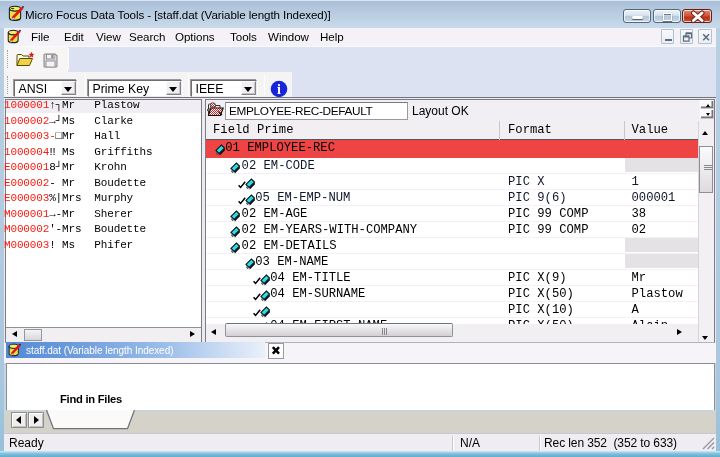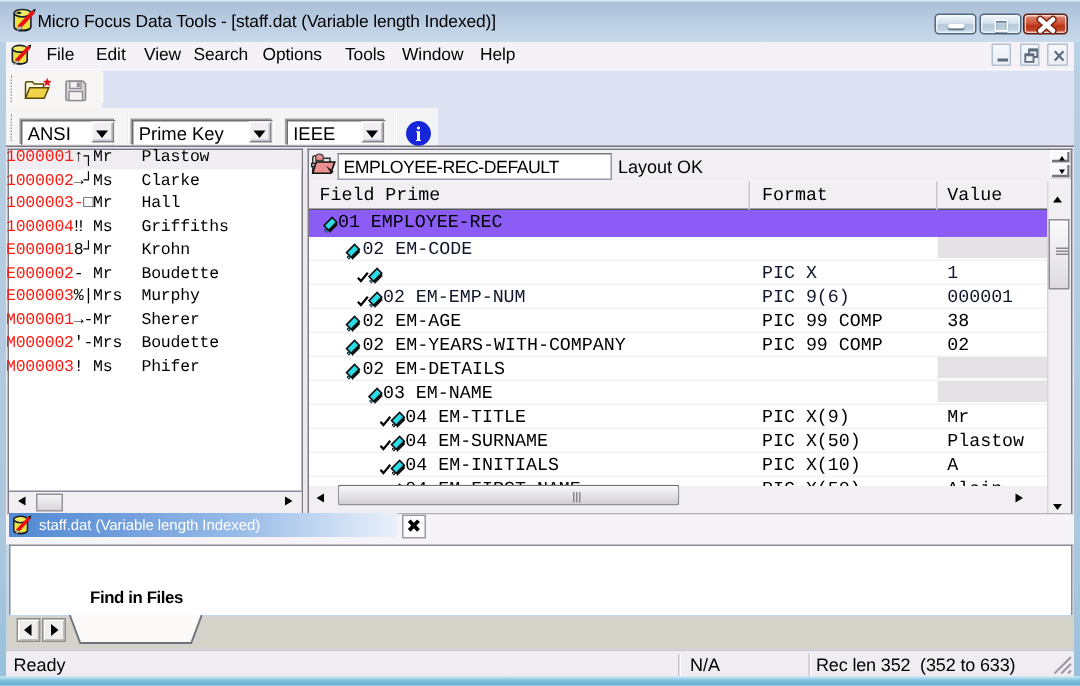--- a/index.html
+++ b/index.html
@@ -45,21 +45,21 @@
 #rboxtxt{left:229px;top:104px;font-size:11.8px;letter-spacing:-.32px}
 #layoutok{left:412px;top:104px;font-size:12px}
 #spinner{left:700px;top:99.5px;width:14px;height:19.5px}
 .spb{position:absolute;left:0;width:14px;height:9.75px;background:#f9f8fa;border:1px solid #c8c6cc;border-top-color:#fff;border-left-color:#fff;box-shadow:inset -1.5px -1.5px 0 #757379}
 .tri-u{position:absolute;left:4.5px;top:3px;border:2px solid transparent;border-bottom:3px solid #000;border-top:none}
 .tri-d{position:absolute;left:4.5px;top:3px;border:2px solid transparent;border-top:3px solid #000;border-bottom:none}
 
 #thead{left:206px;top:121px;width:491.5px;height:18.5px;background:#f2eff3;border-bottom:1.5px solid #55565c;font:12.2px "Liberation Mono",monospace}
 #tbody{left:206px;top:140.2px;width:491.5px;height:202px;background:#fff;overflow:hidden;font:12.2px "Liberation Mono",monospace}
 .trow{position:absolute;left:0;width:491.5px;border-bottom:1.8px solid #f4f0f5}
-.tint{background:#8b5cf6;border-bottom:none!important}
+.tint{background:#ef4444;border-bottom:none!important}
 .gval{position:absolute;left:418.5px;width:73px;height:13.6px;top:.5px;background:#e4e2e4}
 .cline{position:absolute;top:121px;width:1px;height:201.6px;background:#c9c6cc}
 .fn{position:absolute;top:1px;color:#000}
 .red{color:#0f172a}
 .fmt{position:absolute;left:302px;top:1px}
 .val{position:absolute;left:425.5px;top:1px}
 
 #rvscroll{left:697.5px;top:121px;width:16px;height:221px;background:#f2f0f3;border-left:1px solid #d8d5da}
 #rvthumb{left:698.5px;top:145.5px;width:14px;height:47px;background:linear-gradient(#fbfafb,#dddbe0);border:1px solid #8f8d96}
 #rhscroll{left:206px;top:323.6px;width:491.5px;height:18.4px;background:#f1eff2}
@@ -266,21 +266,21 @@
     </div>
     <div class="trow" style="top:49.5px;height:16px">
       <svg style="position:absolute;left:31.999999999999996px;top:7px" width="8" height="8" viewBox="0 0 8 8">
         <path d="M0.6 4.2 L2.6 6.4 L7.2 0.8" stroke="#000" stroke-width="1.5" fill="none"></path>
       </svg>
       <svg style="position:absolute;left:38.8px;top:4px" width="11" height="12" viewBox="0 0 11 12">
         <path d="M4.2 9.4 L9.6 4 L10 6.2 L4.8 11.4 Z" fill="#111"></path>
         <path d="M1 6.4 L6.4 1 L9.5 4.1 L4.1 9.5 Z" fill="#2bdce6" stroke="#111" stroke-width="1.1"></path>
         <path d="M2 8.6 L3.4 10 L2.6 10.8 L1.4 9.4 Z" fill="#2bdce6" stroke="#111" stroke-width=".6"></path>
       </svg>
-      <span class="fn red" style="left:49.3px">02 EM-EMP-NUM</span>
+      <span class="fn red" style="left:49.3px">05 EM-EMP-NUM</span>
       <span class="fmt red">PIC 9(6)</span>
       <span class="val red">000001</span>
     </div>
     <div class="trow" style="top:65.5px;height:16px">
       <svg style="position:absolute;left:24px;top:4px" width="11" height="12" viewBox="0 0 11 12">
         <path d="M4.2 9.4 L9.6 4 L10 6.2 L4.8 11.4 Z" fill="#111"></path>
         <path d="M1 6.4 L6.4 1 L9.5 4.1 L4.1 9.5 Z" fill="#2bdce6" stroke="#111" stroke-width="1.1"></path>
         <path d="M2 8.6 L3.4 10 L2.6 10.8 L1.4 9.4 Z" fill="#2bdce6" stroke="#111" stroke-width=".6"></path>
       </svg>
       <span class="fn" style="left:35.6px">02 EM-AGE</span>
@@ -343,21 +343,20 @@
     </div>
     <div class="trow" style="top:161.5px;height:16px">
       <svg style="position:absolute;left:46.7px;top:7px" width="8" height="8" viewBox="0 0 8 8">
         <path d="M0.6 4.2 L2.6 6.4 L7.2 0.8" stroke="#000" stroke-width="1.5" fill="none"></path>
       </svg>
       <svg style="position:absolute;left:53.5px;top:4px" width="11" height="12" viewBox="0 0 11 12">
         <path d="M4.2 9.4 L9.6 4 L10 6.2 L4.8 11.4 Z" fill="#111"></path>
         <path d="M1 6.4 L6.4 1 L9.5 4.1 L4.1 9.5 Z" fill="#2bdce6" stroke="#111" stroke-width="1.1"></path>
         <path d="M2 8.6 L3.4 10 L2.6 10.8 L1.4 9.4 Z" fill="#2bdce6" stroke="#111" stroke-width=".6"></path>
       </svg>
-      <span class="fn" style="left:64.2px">04 EM-INITIALS</span>
       <span class="fmt">PIC X(10)</span>
       <span class="val">A</span>
     </div>
     <div class="trow" style="top:177.5px;height:16px">
       <svg style="position:absolute;left:46.7px;top:7px" width="8" height="8" viewBox="0 0 8 8">
         <path d="M0.6 4.2 L2.6 6.4 L7.2 0.8" stroke="#000" stroke-width="1.5" fill="none"></path>
       </svg>
       <svg style="position:absolute;left:53.5px;top:4px" width="11" height="12" viewBox="0 0 11 12">
         <path d="M4.2 9.4 L9.6 4 L10 6.2 L4.8 11.4 Z" fill="#111"></path>
         <path d="M1 6.4 L6.4 1 L9.5 4.1 L4.1 9.5 Z" fill="#2bdce6" stroke="#111" stroke-width="1.1"></path>

